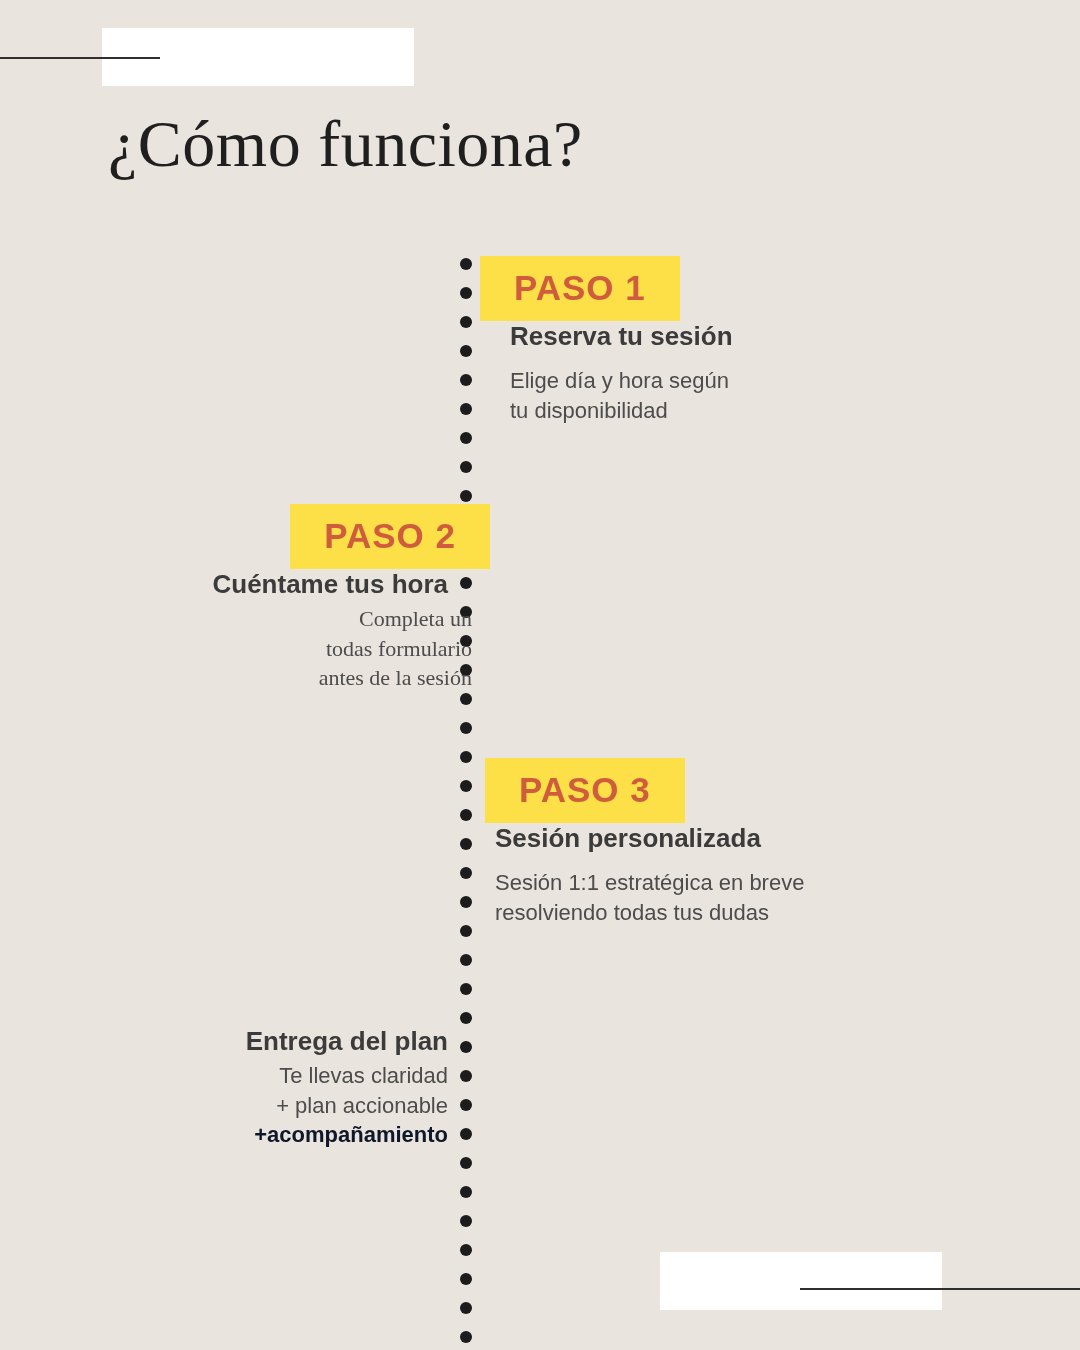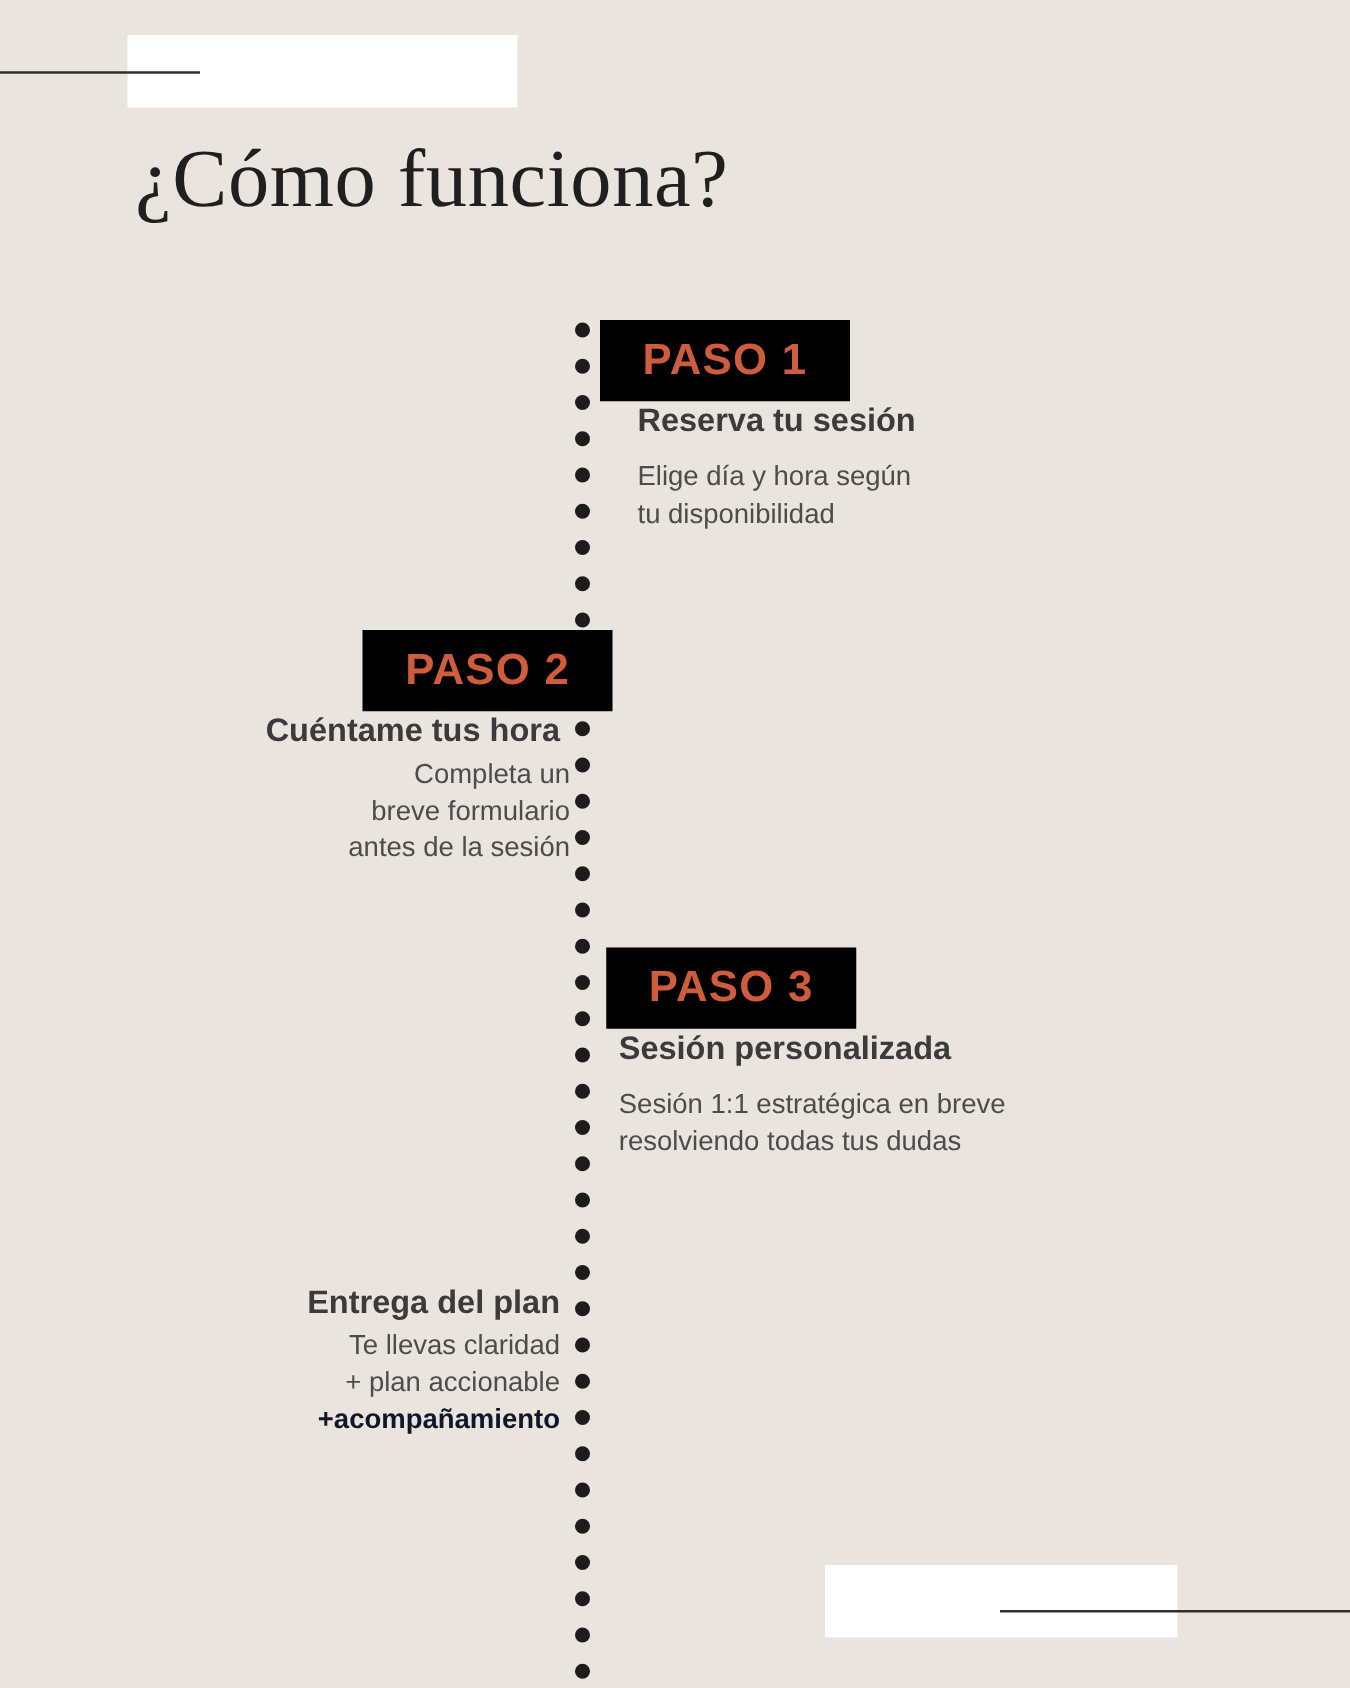--- a/index.html
+++ b/index.html
@@ -76,21 +76,21 @@
     height: 12px;
     border-radius: 50%;
     background: #1c1c1c;
   }
 
   
   .step {
     position: absolute;
   }
   .badge {
-    background: #000000;
+    background: #fde047;
     color: #cf5c3c;
     font-weight: 700;
     font-size: 35px;
     letter-spacing: 1px;
     padding: 14px 34px 16px 34px;
     display: inline-block;
     line-height: 1;
   }
   .step-heading {
     font-weight: 700;
@@ -120,21 +120,21 @@
   
   #step1 { top: 256px; left: 440px; width: 520px; }
   #step1 .badge { margin-left: 40px; }
   #step1 .step-heading { margin-left: 70px; }
   #step1 .step-body { margin-left: 70px; }
 
   #step2 { top: 504px; left: 60px; width: 430px; }
   #step2 .badge { margin-right: 0; }
   #step2 .badge-row { text-align: right; padding-right: 0; }
   #step2 .step-heading { margin-right: 42px; }
-  #step2 .step-body { margin-right: 34px; }
+  #step2 .step-body { margin-right: 18px; font-family: Liberation Serif, serif; }
 
   #step3 { top: 758px; left: 440px; width: 540px; }
   #step3 .badge { margin-left: 45px; }
   #step3 .step-heading { margin-left: 55px; }
   #step3 .step-body { margin-left: 55px; }
 
   #step4 { top: 1026px; left: 60px; width: 430px; }
   #step4 .badge-row { text-align: right; }
   #step4 .step-heading { margin-right: 42px; }
   #step4 .step-body { margin-right: 42px; }
@@ -201,21 +201,21 @@
   </div>
 </div>
 
 <div class="step align-right" id="step2">
   <div class="badge-row">
     <span class="badge">PASO 2</span>
   </div>
   <div class="step-heading">Cuéntame tus hora</div>
   <div class="step-body tight">
     <div>Completa un</div>
-    <div>breve formulario</div>
+    <div>todas formulario</div>
     <div>antes de la sesión</div>
   </div>
 </div>
 
 <div class="step align-left" id="step3">
   <div class="badge-row">
     <span class="badge">PASO 3</span>
   </div>
   <div class="step-heading">Sesión personalizada</div>
   <div class="step-body">

